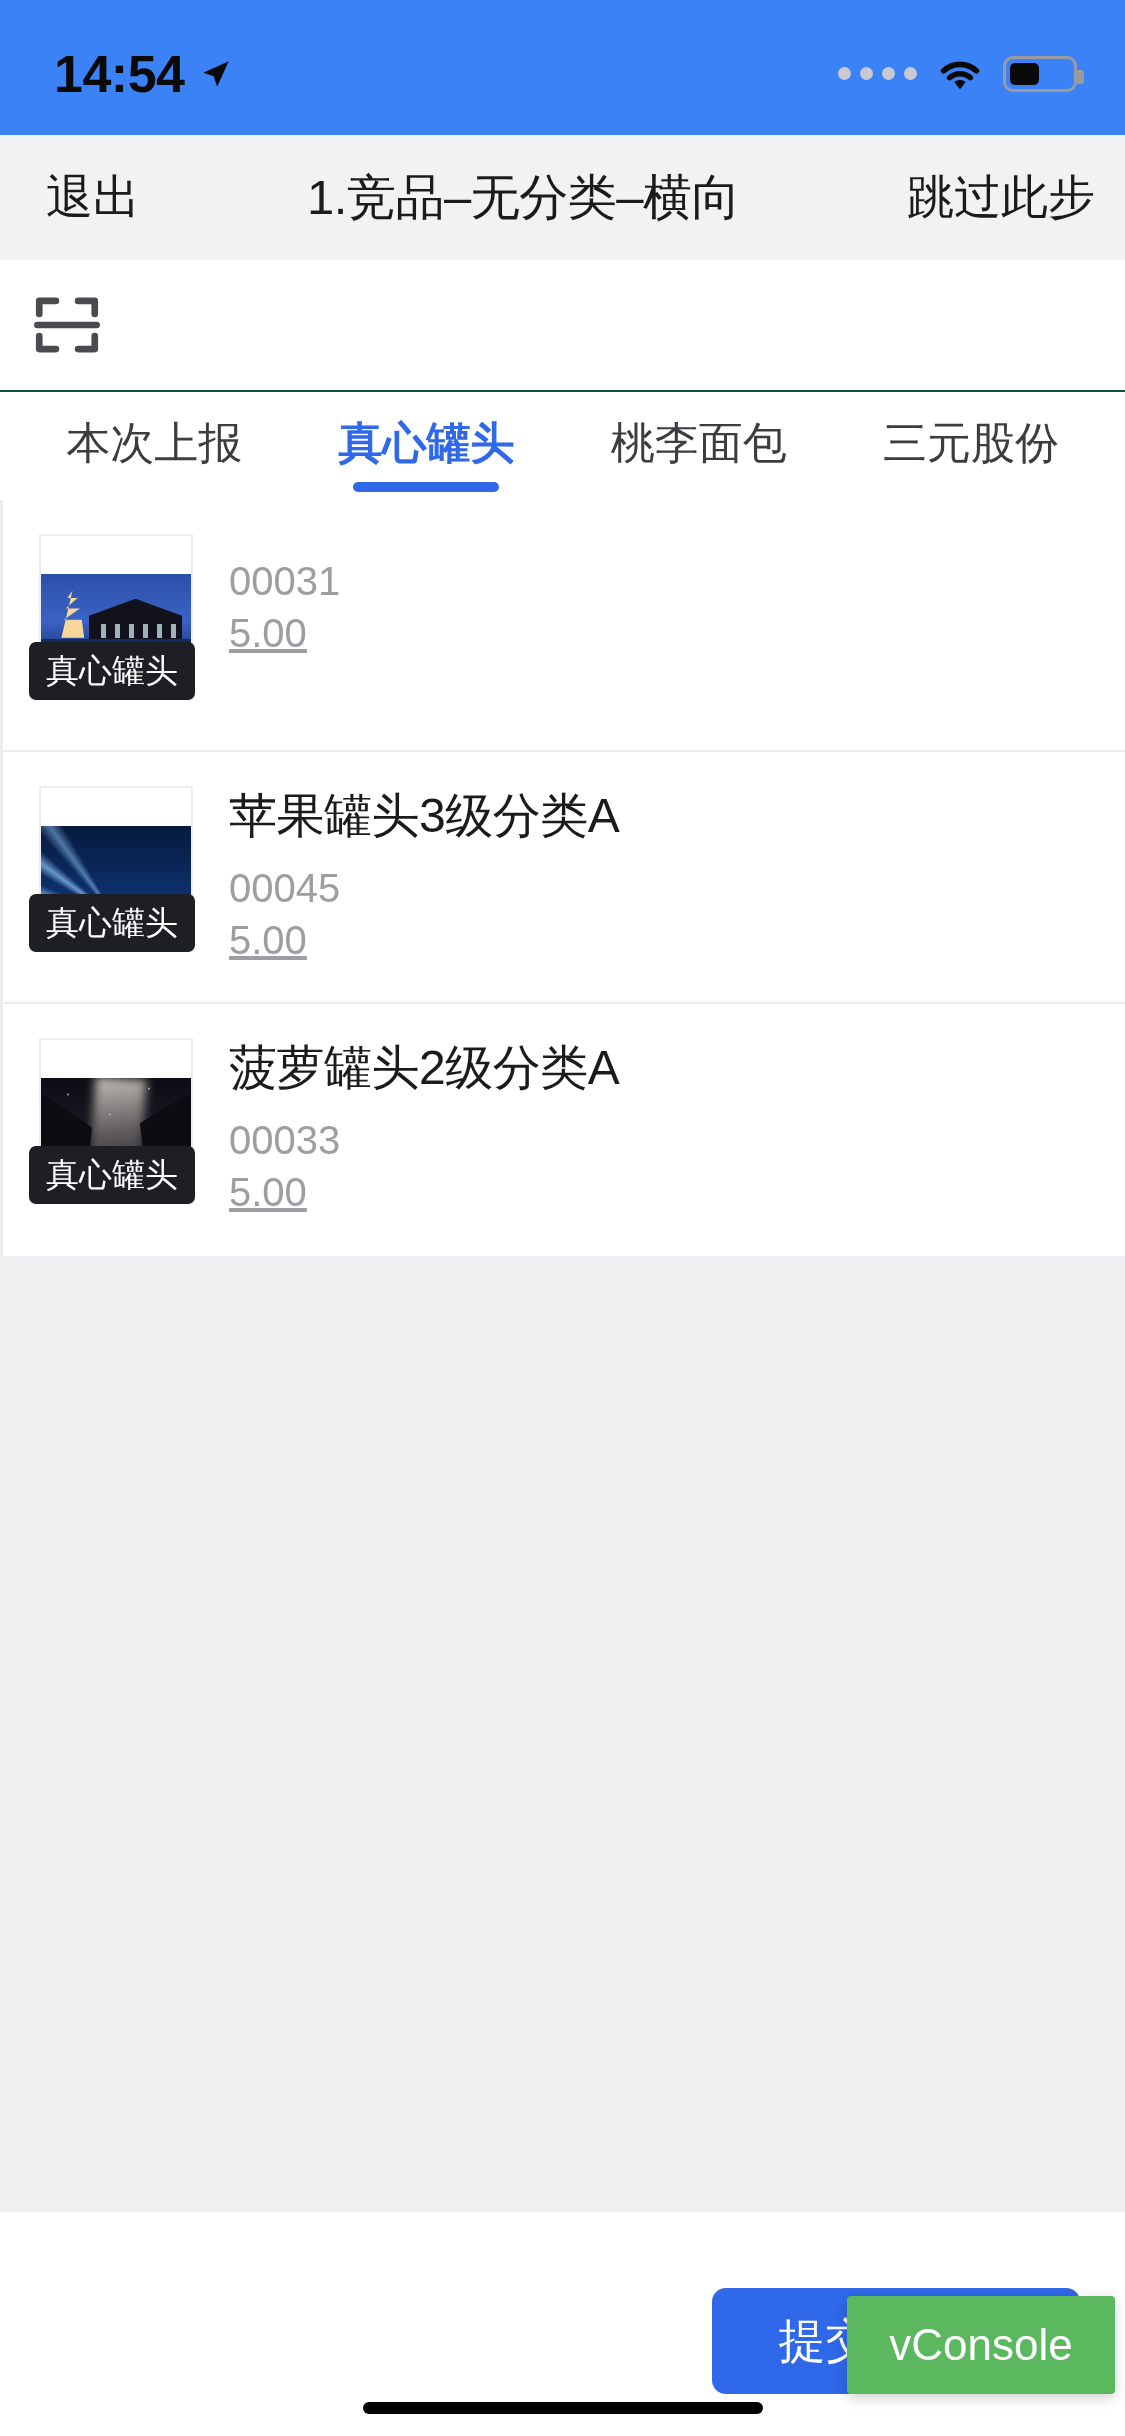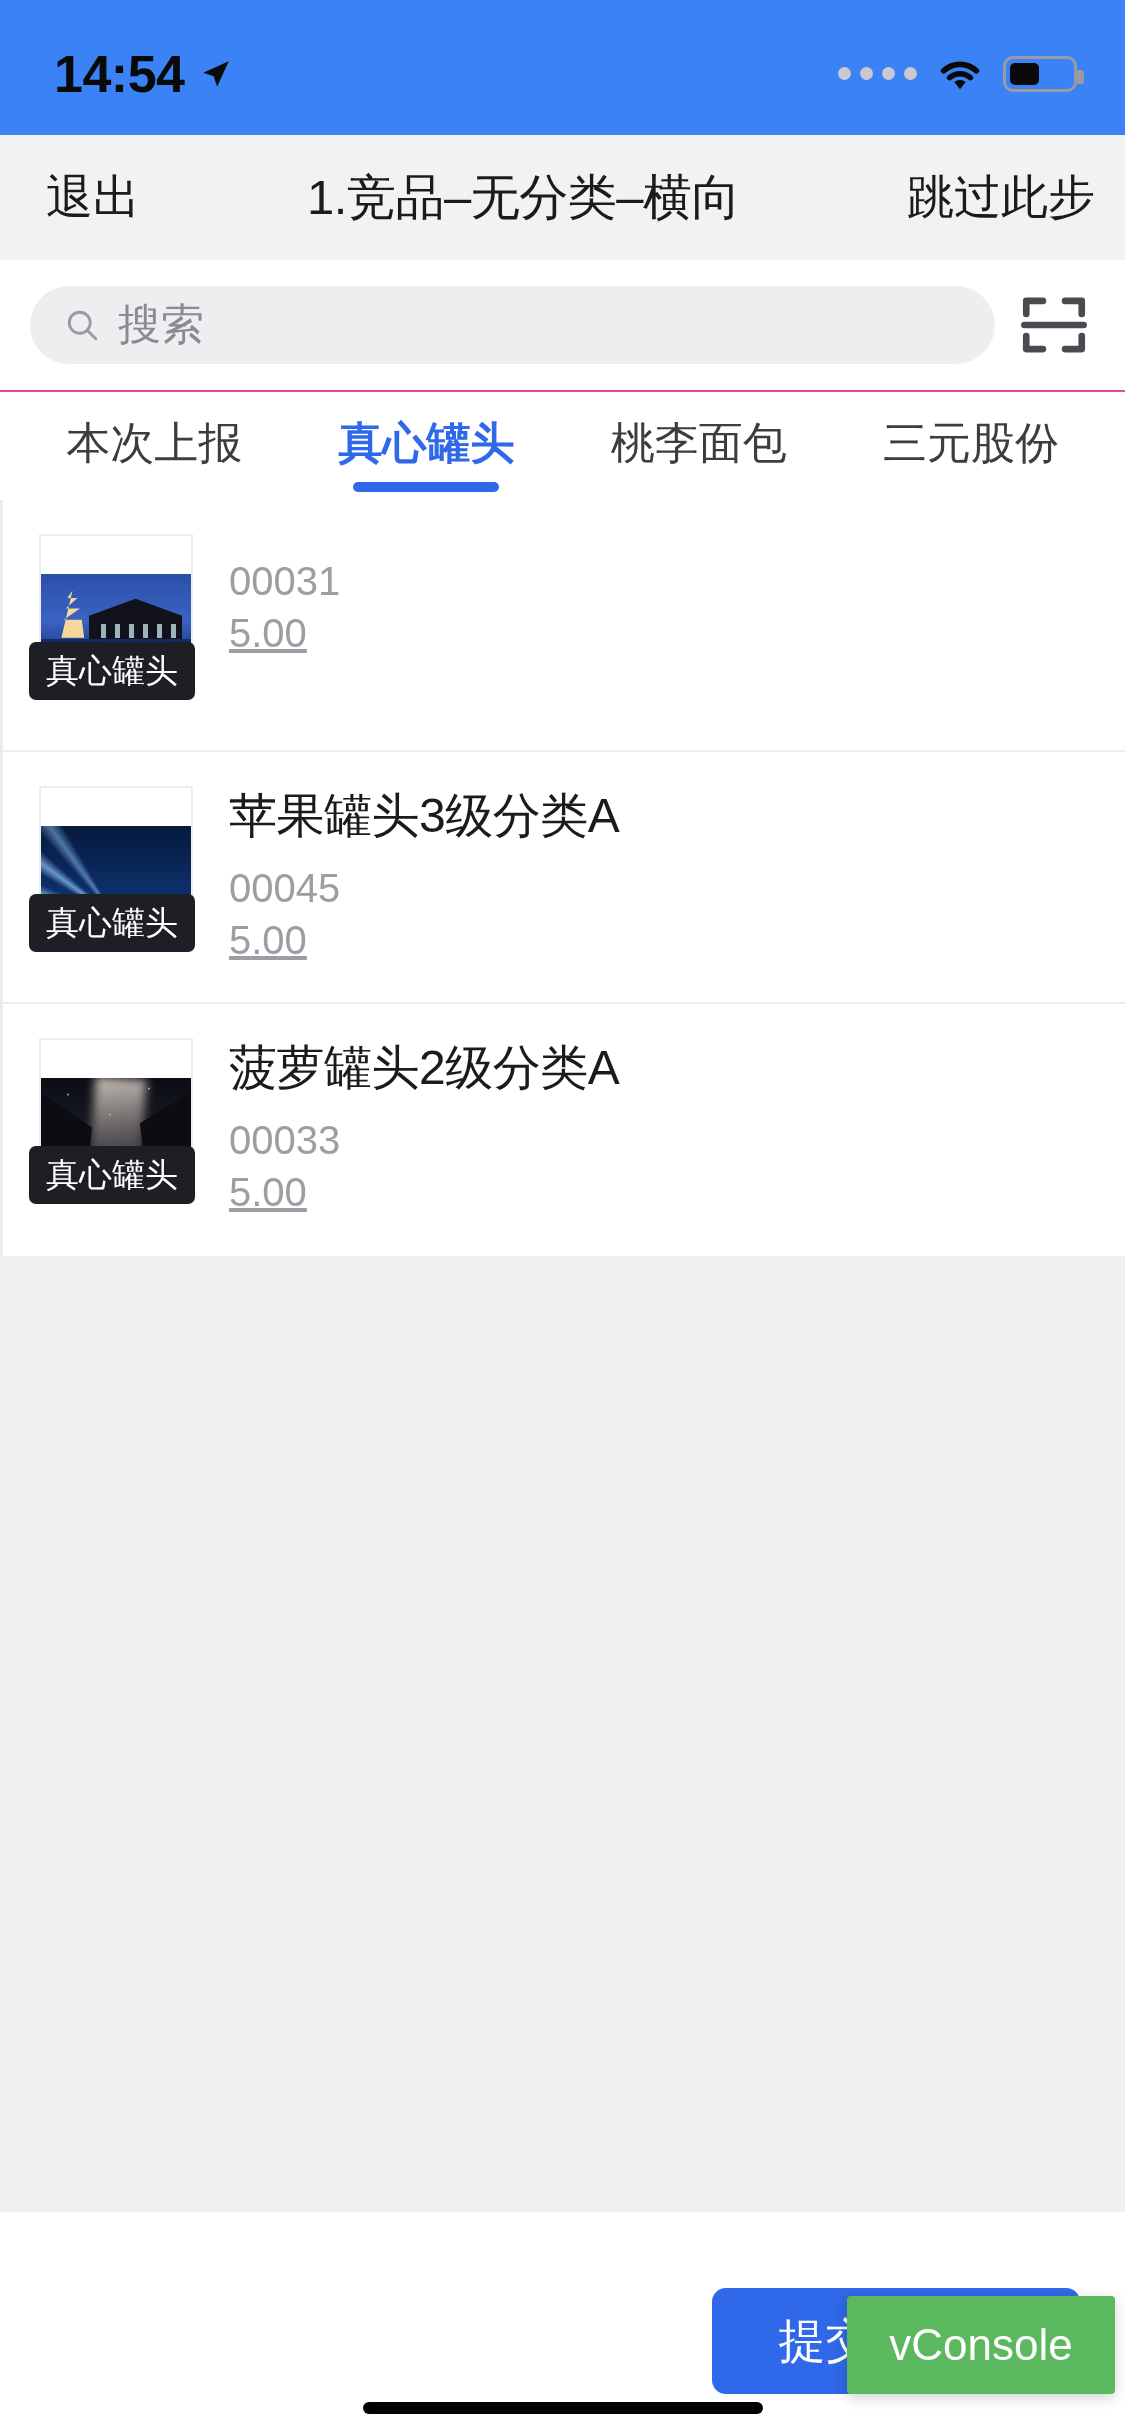--- a/index.html
+++ b/index.html
@@ -57,21 +57,21 @@
     display:flex; align-items:center; padding:0 34px; gap:18px;
   }
   .mag { width:36px; height:36px; flex:none; display:block; }
   .search-ph { font-size:43px; color:#8a8a90; }
   .scan-btn { width:74px; height:74px; flex:none; display:block; }
 
   
   .tabsbar {
     position:absolute; top:390px; left:0; width:1125px; height:110px;
     background:#ffffff;
-    border-top:2px solid #ec4899;
+    border-top:2px solid #14532d;
     display:flex; align-items:flex-start;
     padding:0 18px;
   }
   .tab {
     flex:1; text-align:center; position:relative;
     padding-top:22px; height:110px;
   }
   .tab span { font-size:44px; color:#3d3d41; white-space:nowrap; }
   .tab.active span { color:#2f68e8; font-weight:600; }
   .tab .ul {
@@ -215,27 +215,20 @@
     </div>
   </div>
 
   <div class="navbar">
     <div class="nav-btn">退出</div>
     <div class="nav-title">1.竞品–无分类–横向</div>
     <div class="nav-btn">跳过此步</div>
   </div>
 
   <div class="searchrow">
-    <div class="searchbox">
-      <svg class="mag" viewBox="0 0 24 24">
-        <circle cx="10.5" cy="10.5" r="7" stroke="#9a9aa0" stroke-width="1.9" fill="none"></circle>
-        <line x1="15.6" y1="15.6" x2="21.2" y2="21.2" stroke="#9a9aa0" stroke-width="1.9" stroke-linecap="round"></line>
-      </svg>
-      <span class="search-ph">搜索</span>
-    </div>
     <svg class="scan-btn" viewBox="0 0 40 40">
       <path d="M5 14 V7 H14" stroke="#4a4a50" stroke-width="3.6" fill="none" stroke-linecap="round" stroke-linejoin="round"></path>
       <path d="M26 7 H35 V14" stroke="#4a4a50" stroke-width="3.6" fill="none" stroke-linecap="round" stroke-linejoin="round"></path>
       <path d="M35 26 V33 H26" stroke="#4a4a50" stroke-width="3.6" fill="none" stroke-linecap="round" stroke-linejoin="round"></path>
       <path d="M14 33 H5 V26" stroke="#4a4a50" stroke-width="3.6" fill="none" stroke-linecap="round" stroke-linejoin="round"></path>
       <line x1="4" y1="20" x2="36" y2="20" stroke="#4a4a50" stroke-width="3.6" stroke-linecap="round"></line>
     </svg>
   </div>
 
   <div class="tabsbar">

